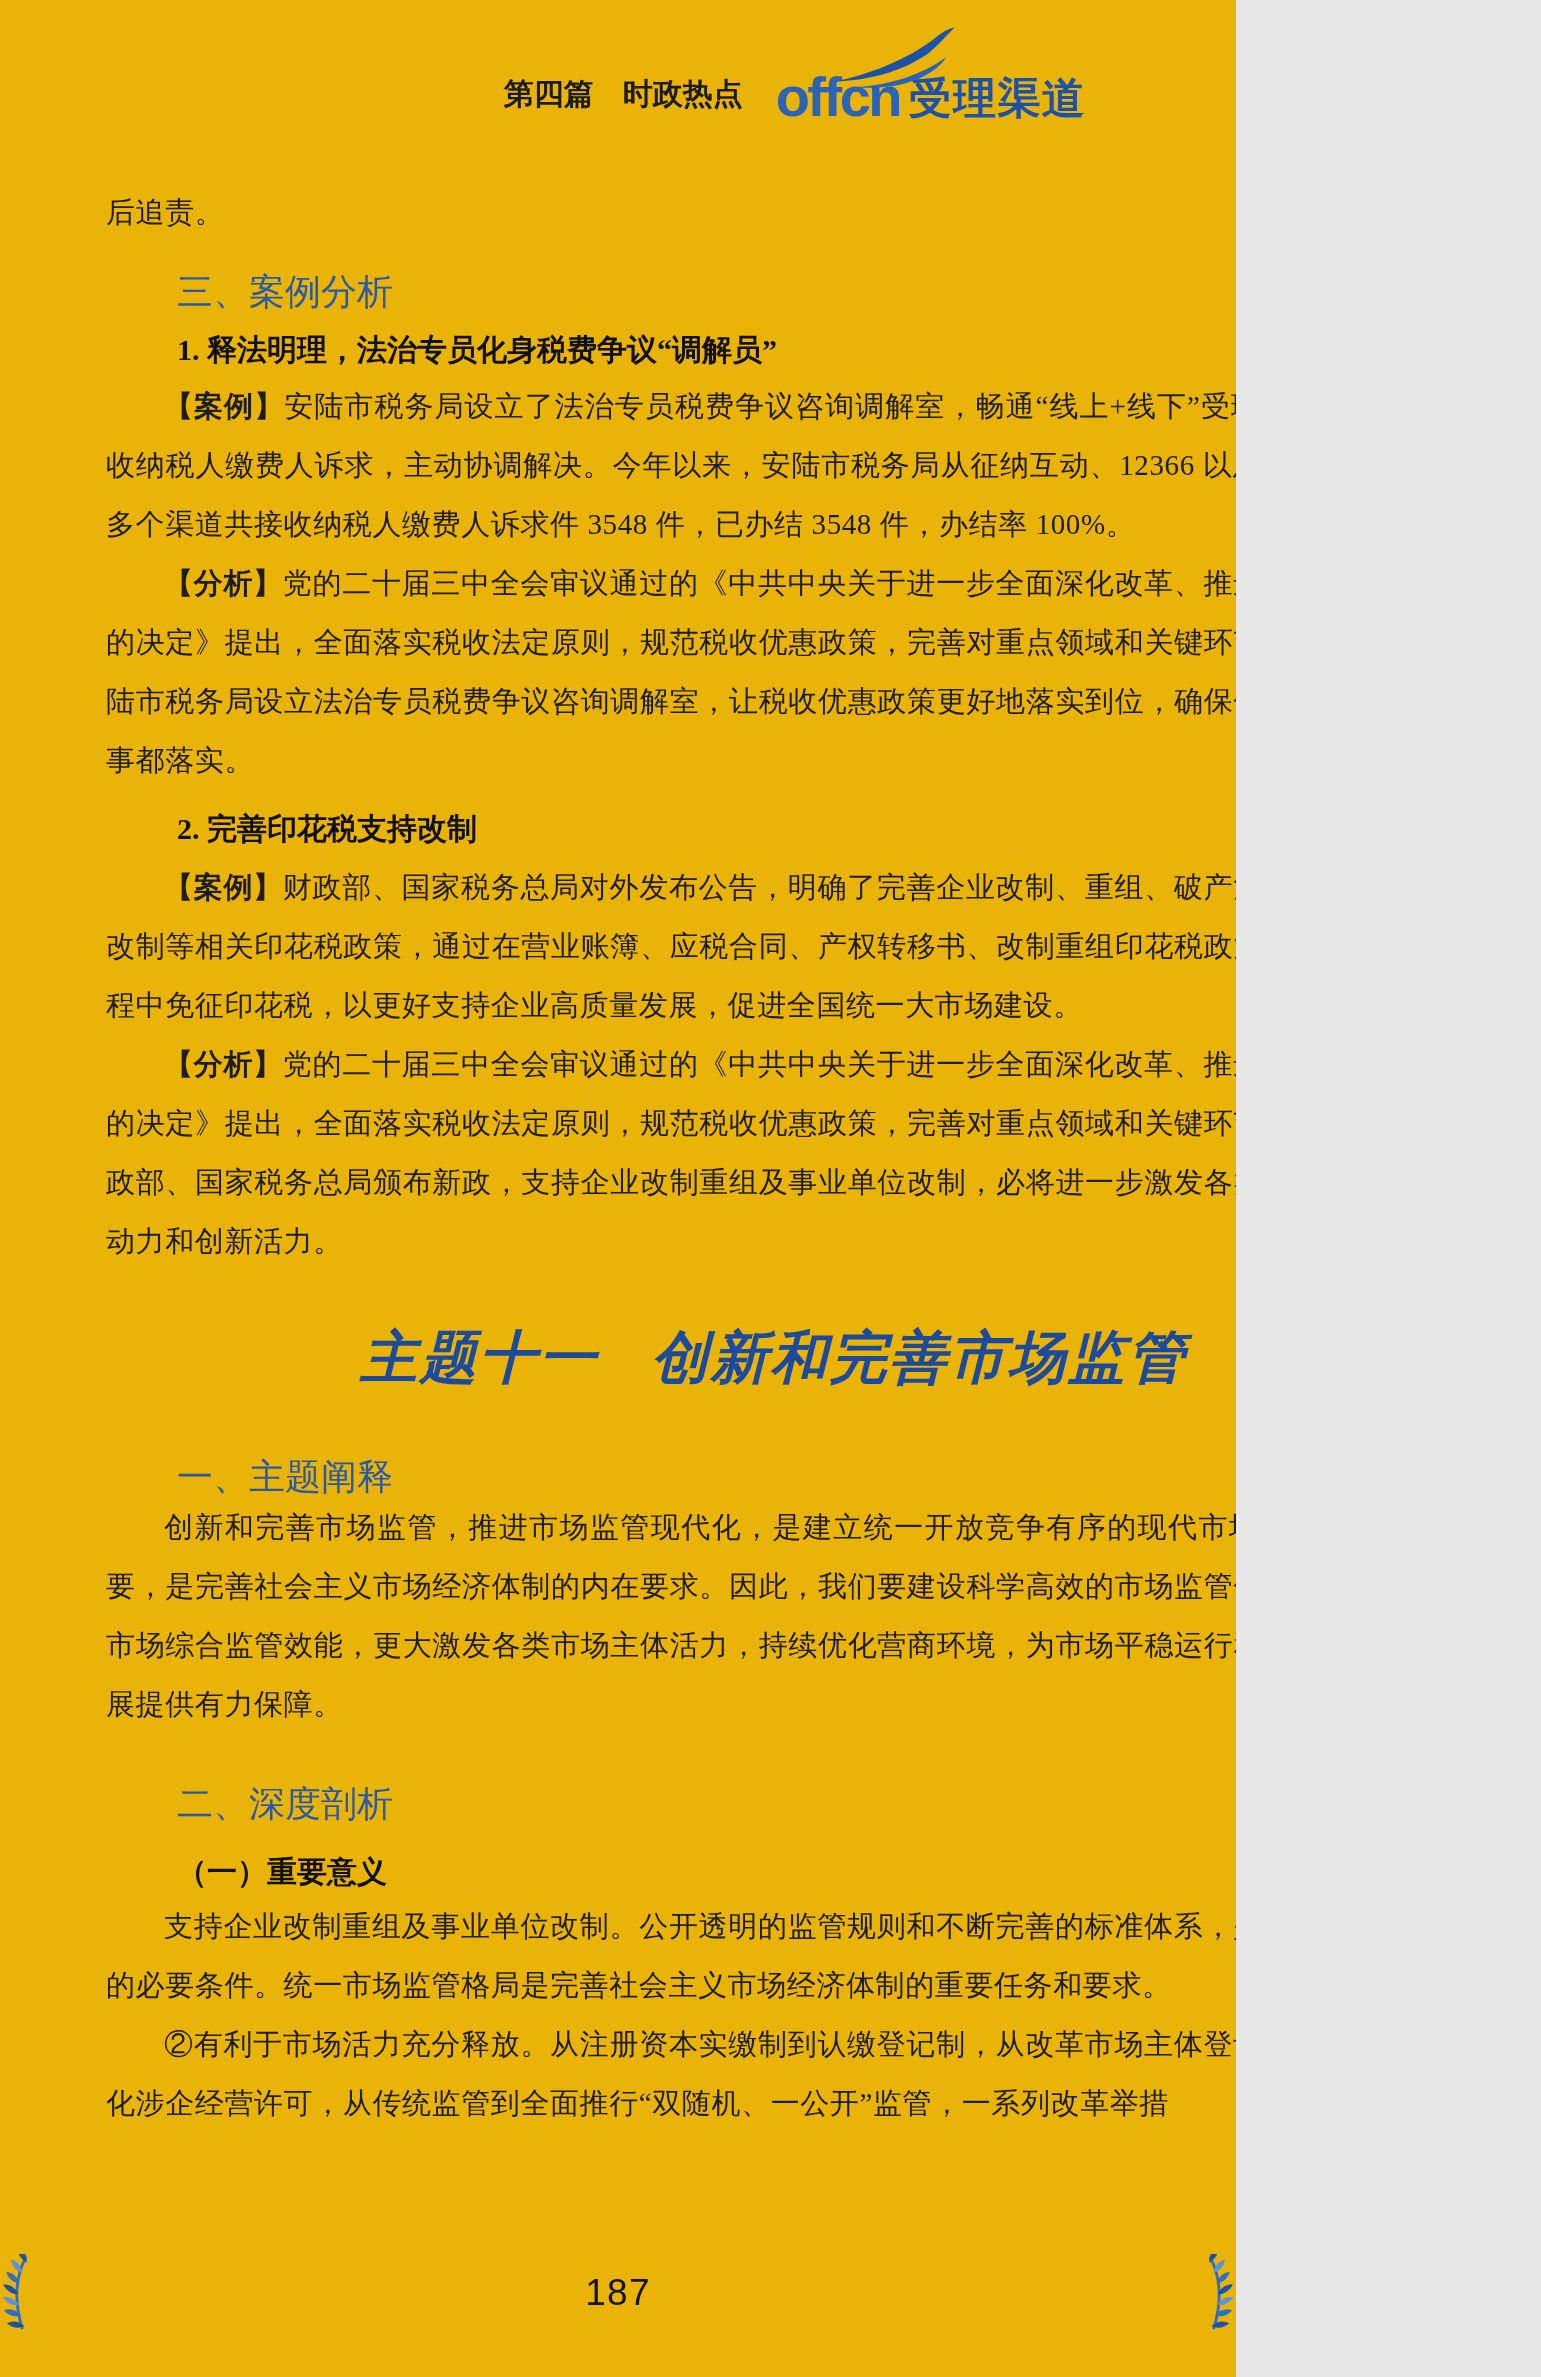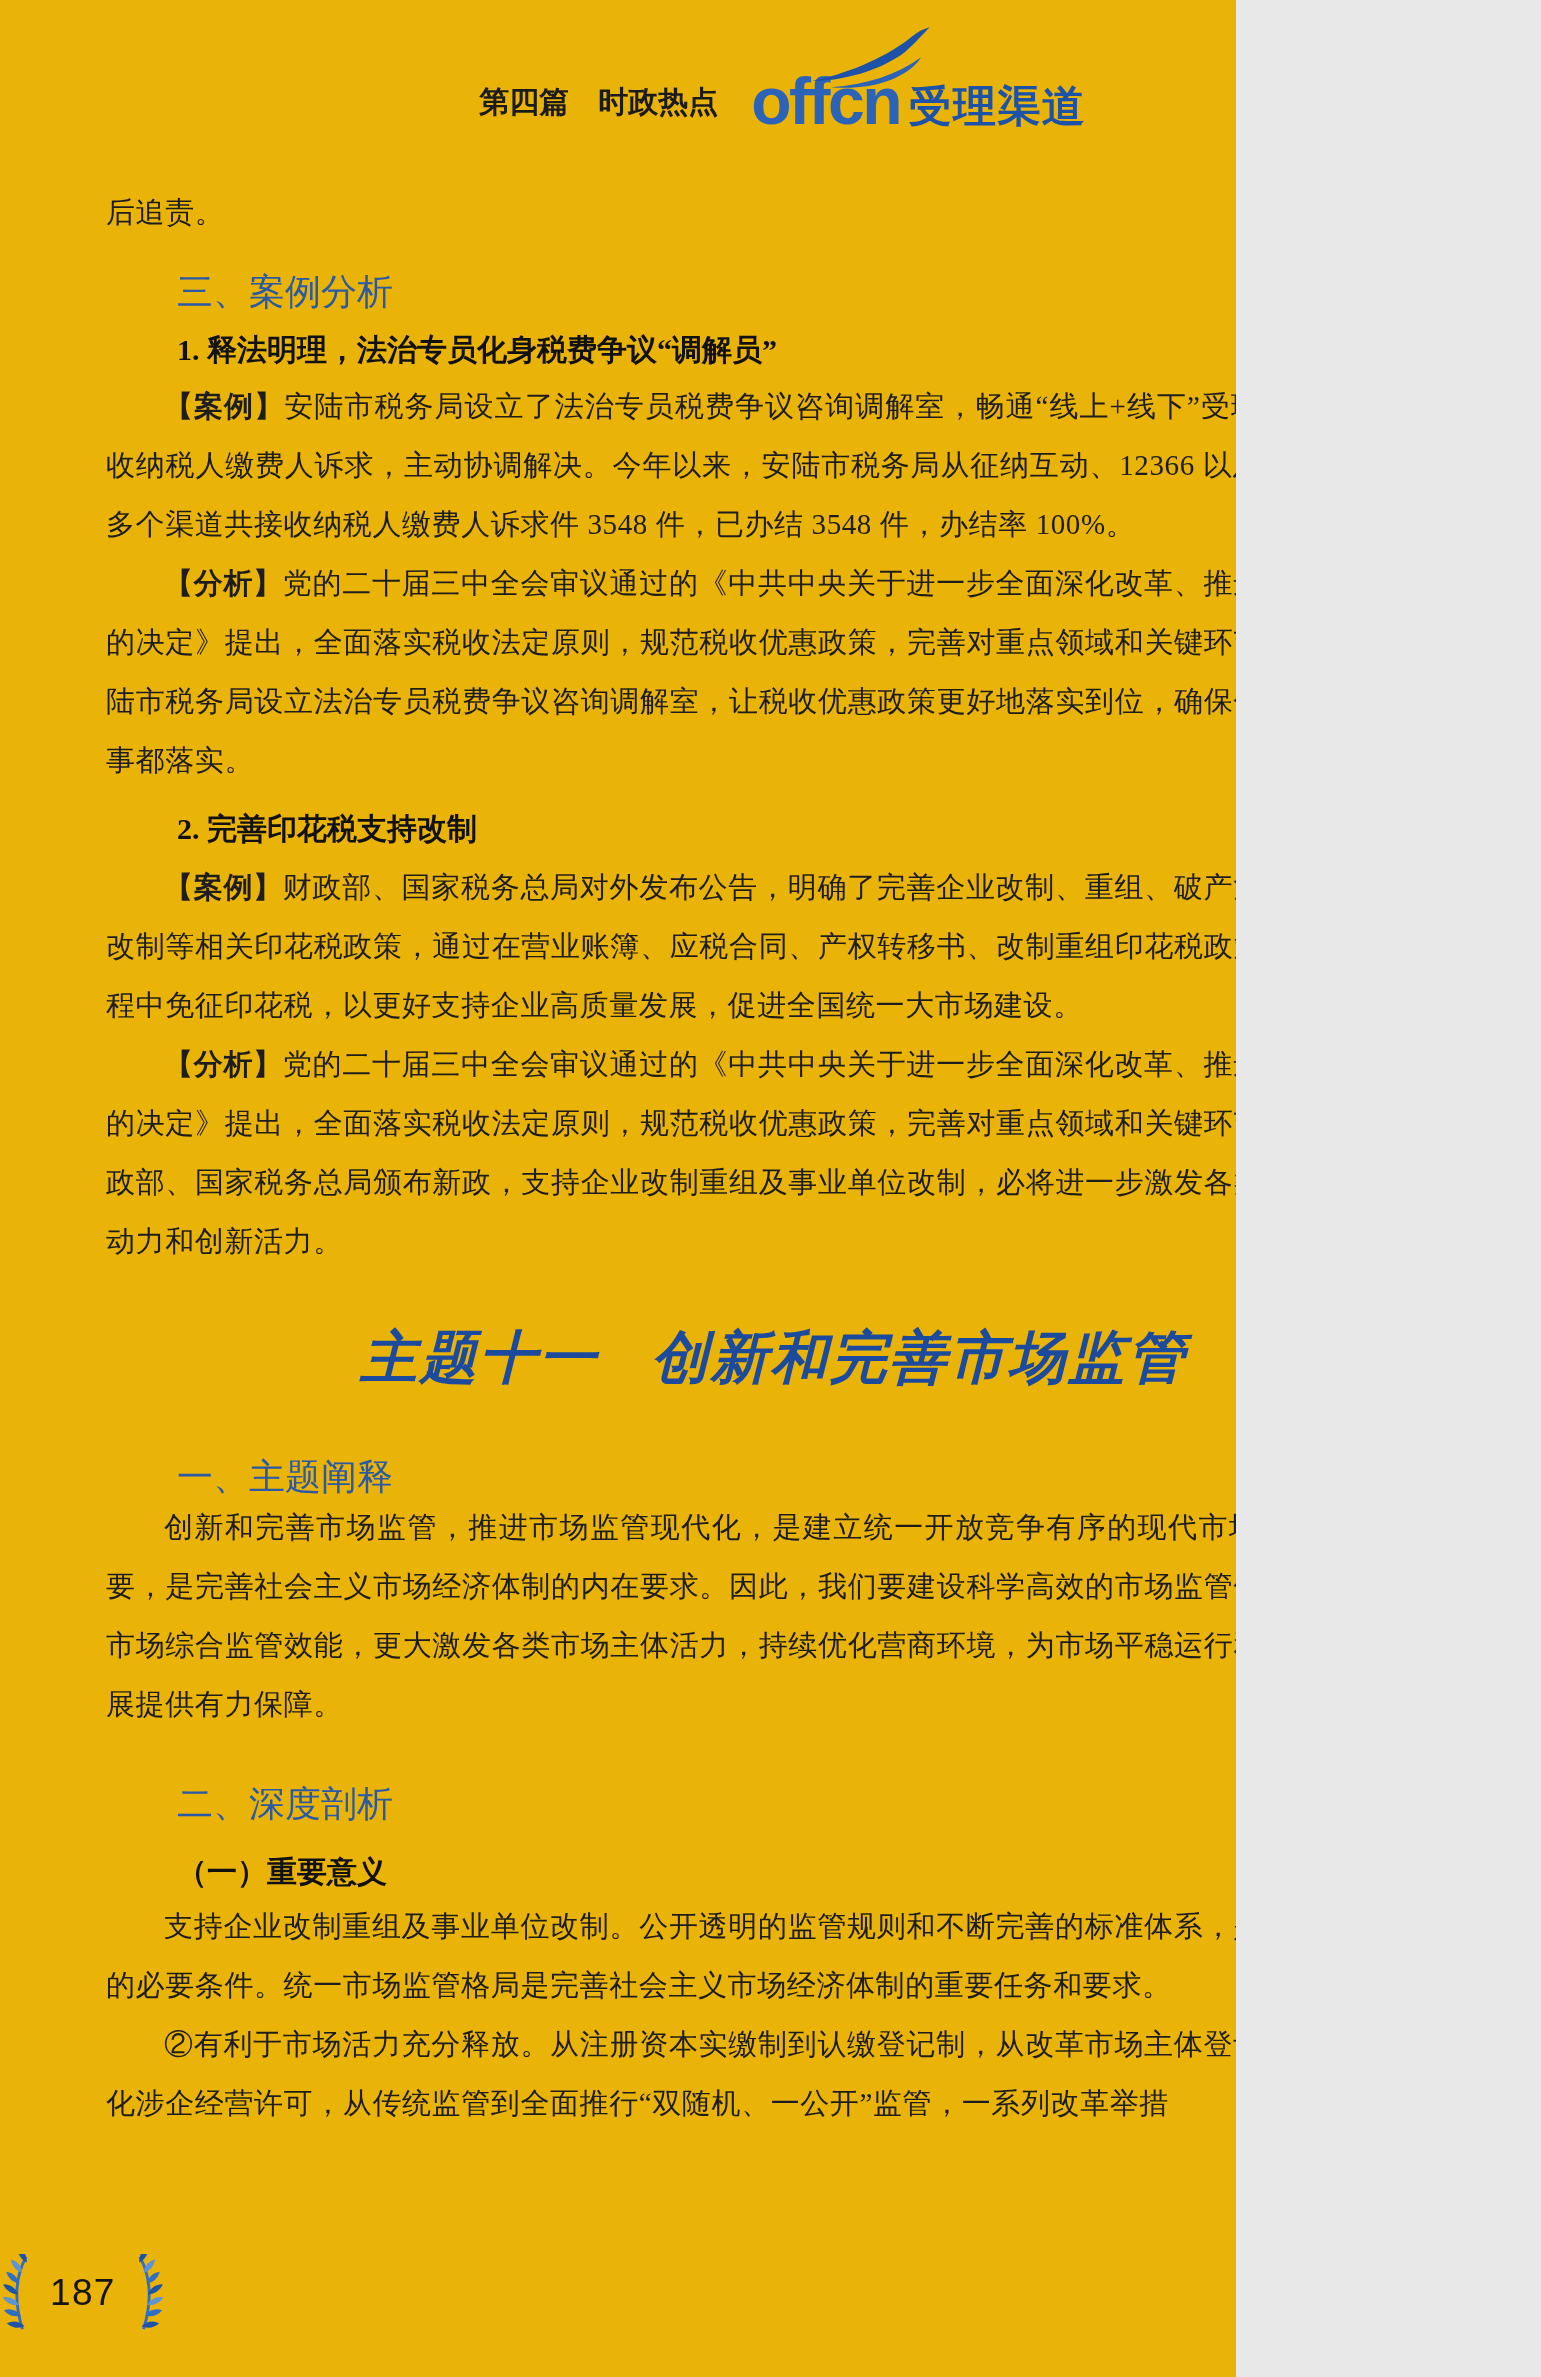--- a/index.html
+++ b/index.html
@@ -9,21 +9,21 @@
   }
 
   
   .header { position:absolute; top:74px; right:150px; display:flex; align-items:flex-end; }
   .header-kicker {
     font-family:"Liberation Sans", sans-serif; font-weight:700; font-size:30px;
     color:#1b1b1b; display:flex; gap:29px; padding-bottom:5px;
   }
   .logo { position:relative; display:flex; align-items:flex-end; margin-left:33px; }
   .logo-latin {
-    font-family:"Liberation Sans", sans-serif; font-weight:700; font-size:66px;
+    font-family:"Liberation Sans", sans-serif; font-weight:700; font-size:56px;
     line-height:0.82; color:#2a63b8; letter-spacing:-2.5px;
   }
   .logo-cjk {
     font-family:"Liberation Sans", sans-serif; font-weight:700; font-size:43px;
     line-height:1; color:#1c52a8; margin-left:8.8px; letter-spacing:1.3px;
   }
   .logo-swoosh { position:absolute; left:58px; top:-48px; }
 
   
   .content { position:absolute; left:106px; top:183px; width:1335px; }
@@ -55,21 +55,21 @@
     margin:54px 0 64px 0; display:flex; justify-content:center; gap:53px;
     font-family:"Liberation Sans", sans-serif; font-weight:800; font-size:57px;
     line-height:1.15; color:#1c4b9e; letter-spacing:2.5px;font-style:italic;
   }
 
   .pt { margin-top:8.8px; }
 
   
   .footer {
     position:absolute; left:0; bottom:45px; width:100%;
-    display:flex; align-items:center; justify-content:flex-start; gap:15px;
+    display:flex; align-items:center; justify-content:space-between; gap:15px;
   }
   .page-num {
     font-family:"Liberation Sans", sans-serif; font-size:37px; font-weight:500;
     color:#141414; letter-spacing:1.3px;
   }
   .laurel { width:35px; height:78px; }
   .laurel.right { transform:scaleX(-1); }
 </style>
 </head>
 <body>

